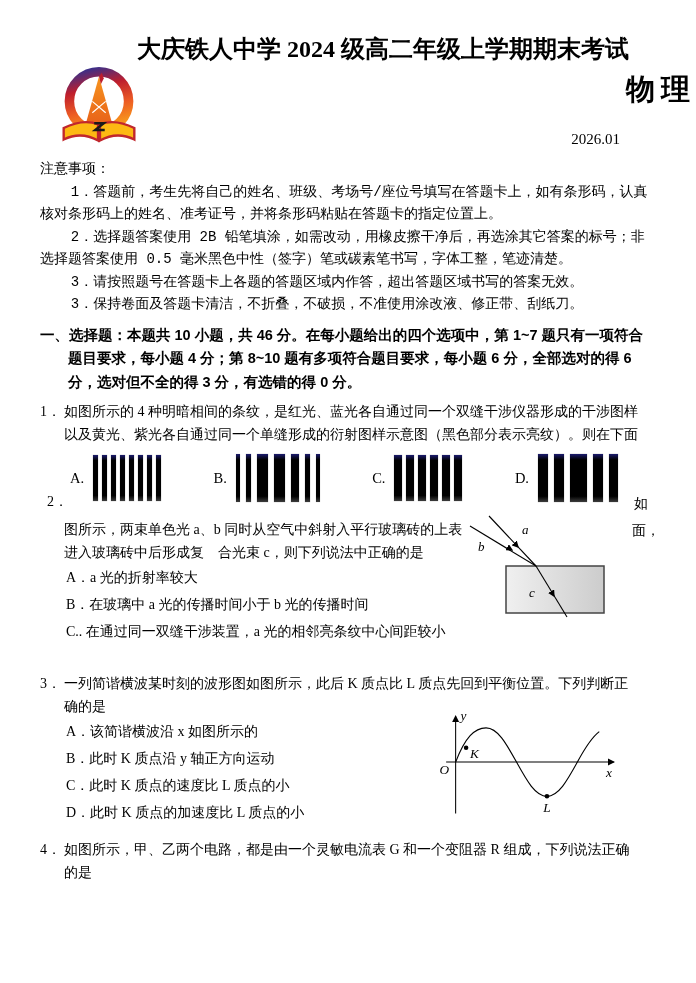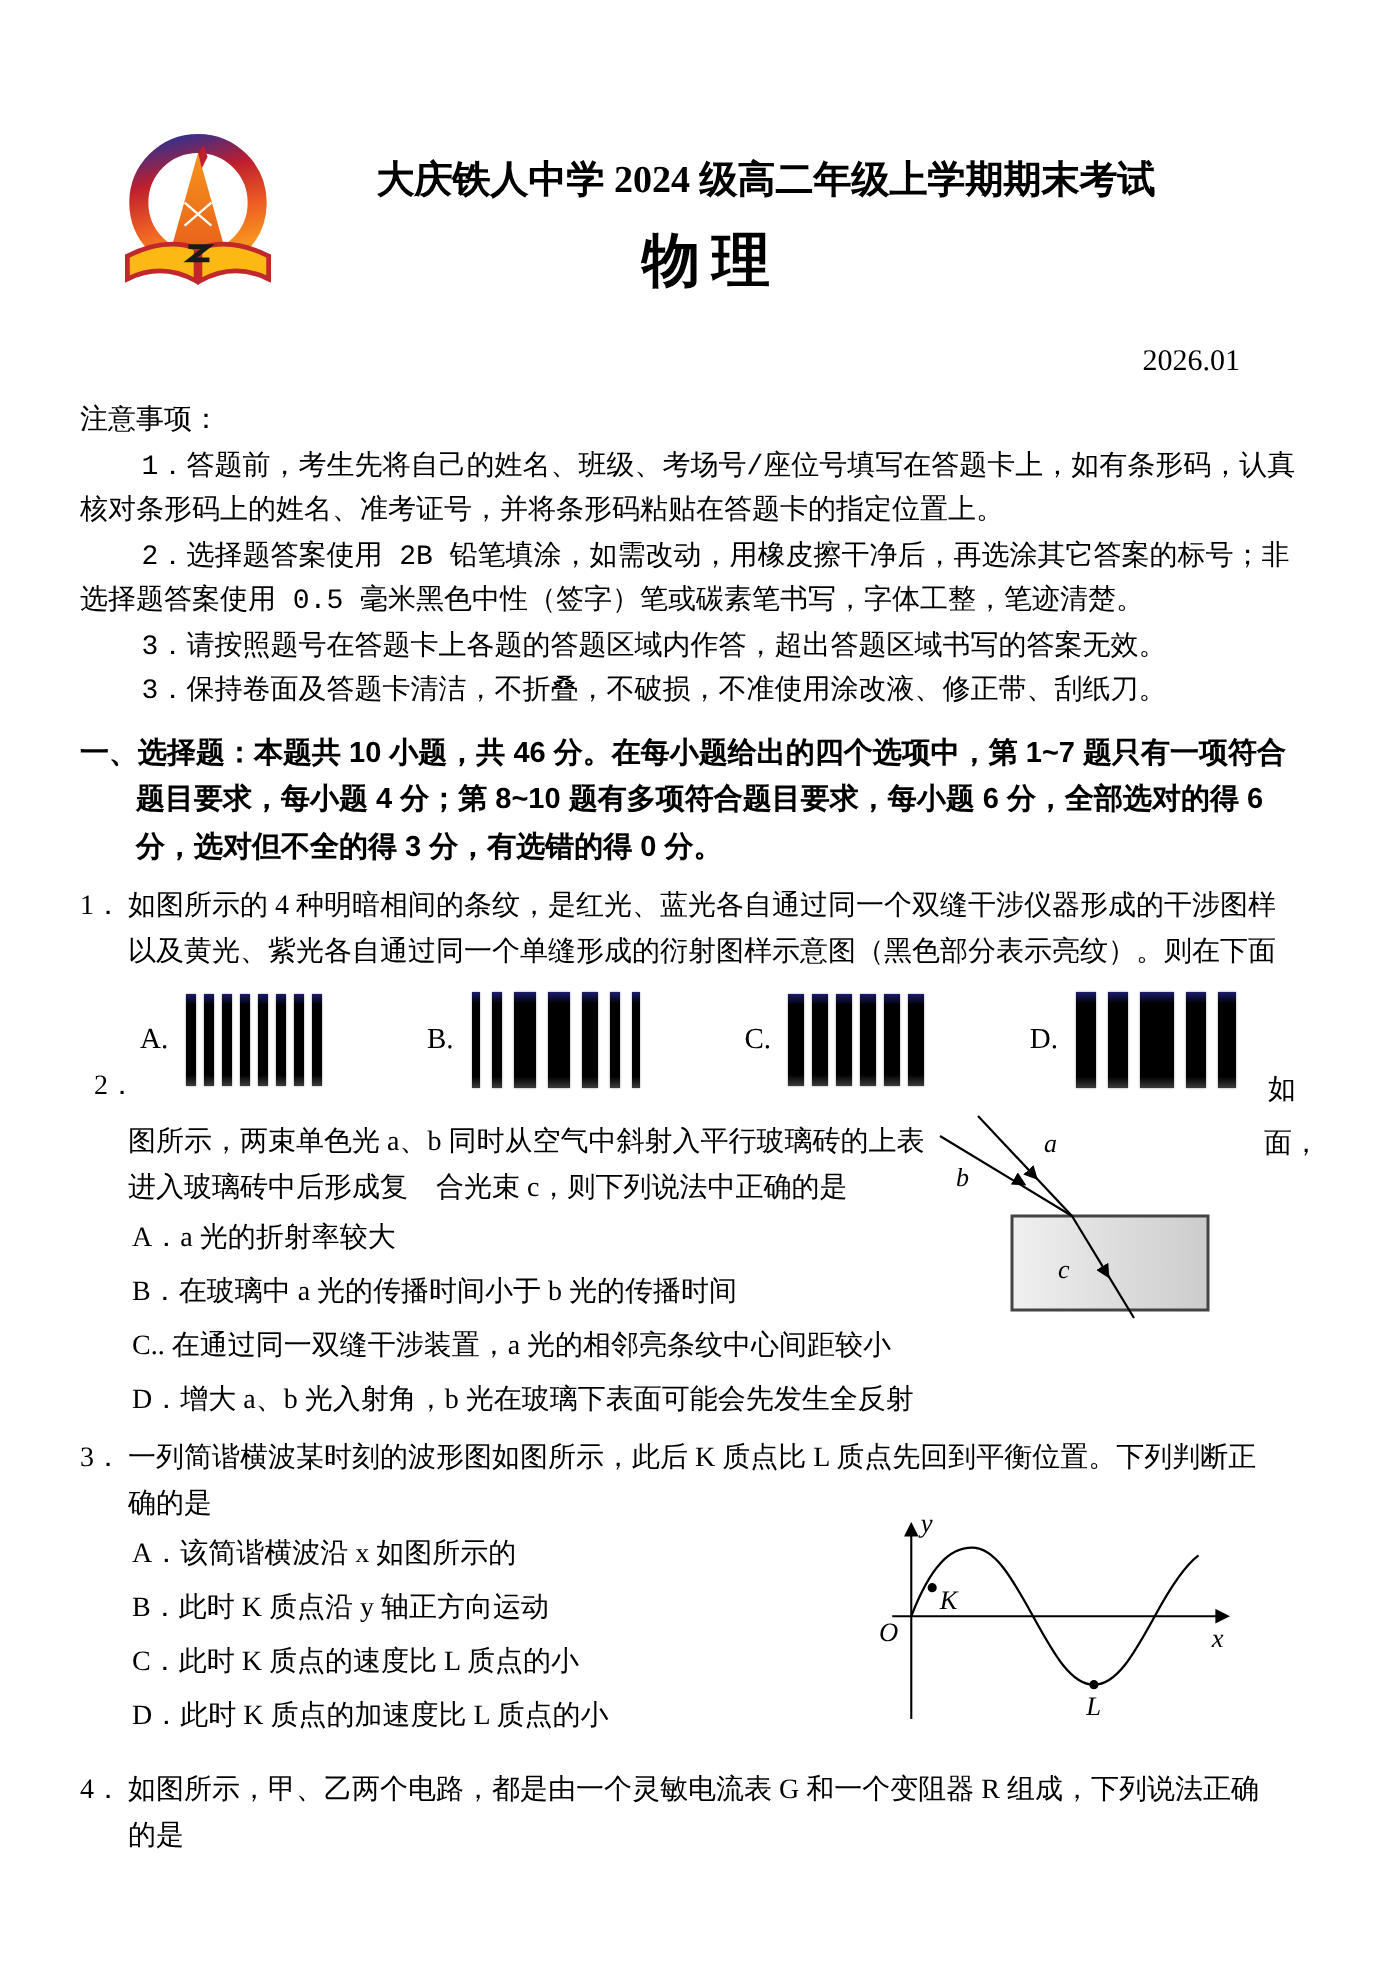--- a/index.html
+++ b/index.html
@@ -10,25 +10,25 @@
     background:#ffffff;
     color:#000;
     font-family:"Liberation Serif","DejaVu Serif",serif;
     font-size:14px;
     overflow:hidden;
   }
   .content{padding:0 40px;}
   
   .logo{position:absolute;left:57px;top:62px;width:84px;height:92px;}
   .school-line{
-    margin-top:0;padding-top:78px;padding-left:70px;
-    text-align:center;font-weight:bold;font-size:19px;line-height:26px;
+    margin-top:0;padding-top:36px;padding-left:70px;
+    text-align:center;font-weight:bold;font-size:24px;line-height:26px;
   }
   .subject-line{
-    text-align:center;font-weight:bold;font-size:29px;letter-spacing:6px;
+    text-align:right;font-weight:bold;font-size:29px;letter-spacing:6px;
     margin-top:8px;padding-left:16px;line-height:38px;
   }
   .date-line{text-align:right;padding-right:76px;font-size:15px;margin-top:22px;line-height:18px;}
   
   .notes{margin-top:10px;line-height:22.5px;}
   .notes p{margin:0;font-family:Liberation Mono, monospace;}
   .notes .indent{text-indent:2.2em;}
   
   .section-heading{
     margin:8px 0 0 0;
@@ -190,21 +190,20 @@
         <text class="fig-label" x="66" y="24">a</text>
         <text class="fig-label" x="22" y="41">b</text>
         <text class="fig-label" x="73" y="87">c</text>
       </svg>
 
       <div class="qline">图所示，两束单色光 a、b 同时从空气中斜射入平行玻璃砖的上表</div>
       <div class="qline">进入玻璃砖中后形成复　合光束 c，则下列说法中正确的是</div>
       <div class="opt">A．a 光的折射率较大</div>
       <div class="opt">B．在玻璃中 a 光的传播时间小于 b 光的传播时间</div>
       <div class="opt">C.. 在通过同一双缝干涉装置，a 光的相邻亮条纹中心间距较小</div>
-      <div class="opt">D．增大 a、b 光入射角，b 光在玻璃下表面可能会先发生全反射</div>
     </div>
 
     <div class="question q3">
       <span class="qnum">3．</span>
 
       <svg class="q3-figure" width="195" height="120" viewBox="0 0 205 120">
         <defs>
           <marker id="arrQ3" viewBox="0 0 10 10" refX="8" refY="5" markerWidth="7" markerHeight="7" orient="auto">
             <path d="M0,0 L10,5 L0,10 Z" fill="#000"></path>
           </marker>

